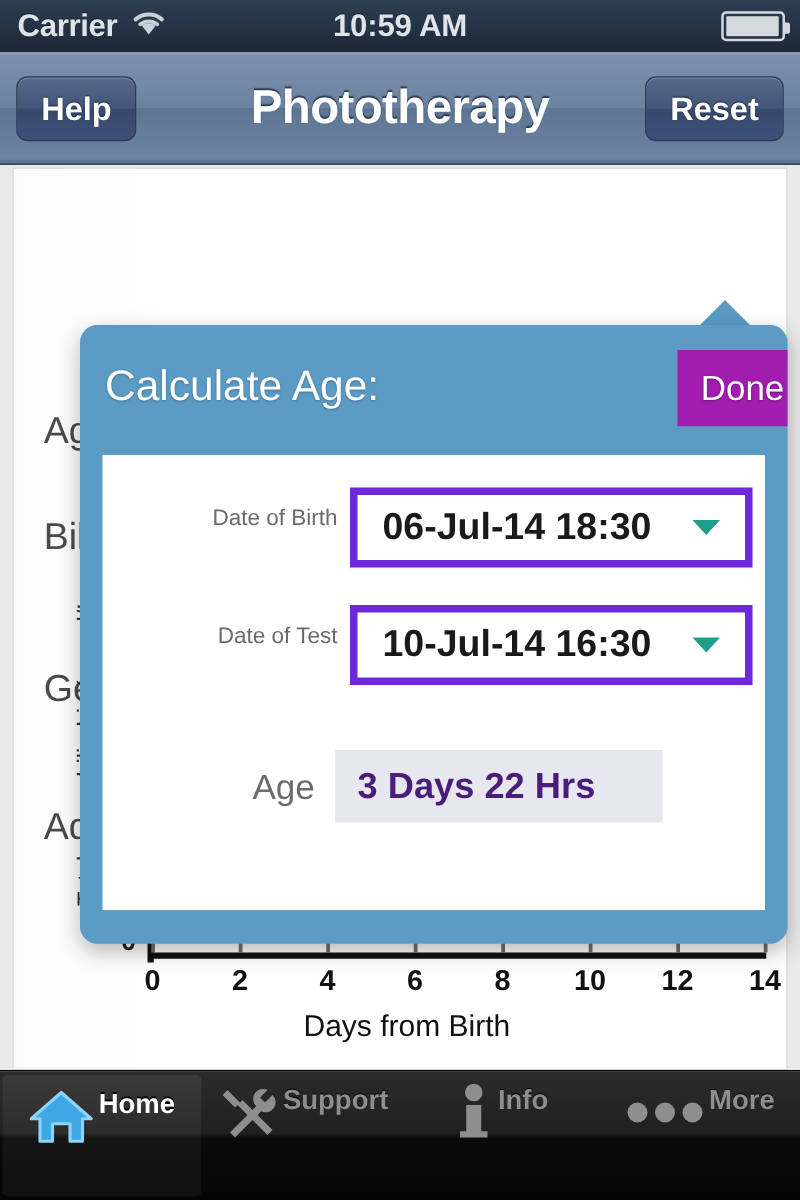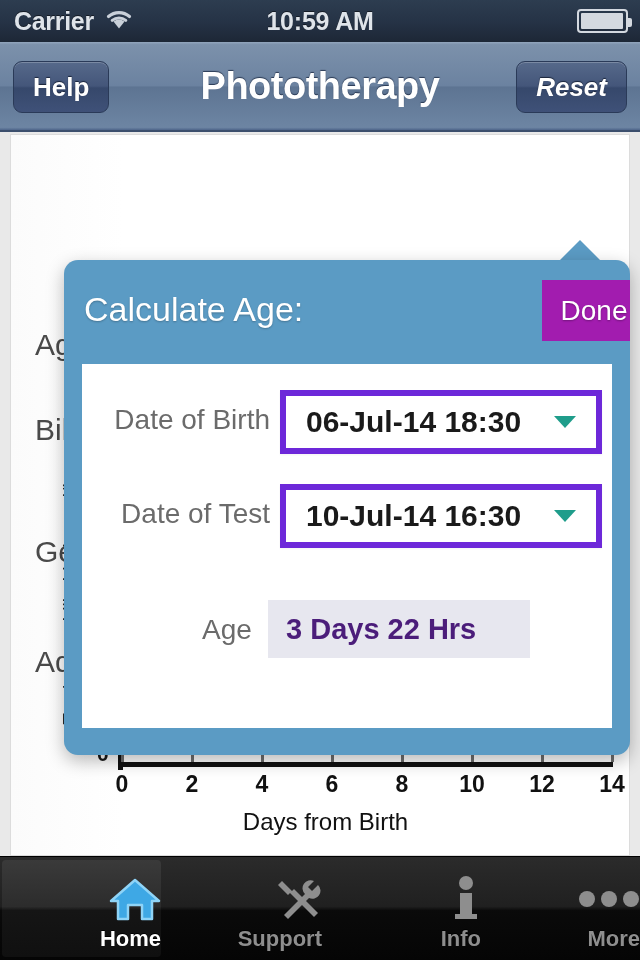--- a/index.html
+++ b/index.html
@@ -110,21 +110,21 @@
     font-size: 26px;
     font-weight: bold;
     text-shadow: 0 -1px 1px rgba(20,30,50,.9);
     display: flex;
     align-items: center;
     justify-content: center;
     padding: 0 19px;
     box-shadow: inset 0 1px 0 rgba(255,255,255,.22);
   }
   #help-button { left: 13px; }
-  #reset-button { right: 13px; font-style: italic; }
+  #reset-button { right: 13px; }
 
   
   #content-card {
     position: absolute;
     top: 134px; left: 10px;
     width: 620px;
     height: 722px;
     background: linear-gradient(to right, #fbfbfb 0%, #ffffff 18%, #ffffff 100%);
     border: 1px solid #dcdcdc;
     overflow: hidden;
@@ -308,21 +308,21 @@
   .modal-row {
     position: absolute;
     left: 0;
     width: 530px;
     height: 64px;
   }
   .modal-row-label {
     position: absolute;
     right: 342px;
     top: 14px;
-    font-size: 28px;
+    font-size: 18px;
     color: #6b6b6b;
     white-space: nowrap;
   }
   .modal-combo {
     position: absolute;
     left: 198px; top: 0;
     width: 322px; height: 64px;
     background: #ffffff;
     border: 6px solid #6d28d9;
     display: flex;
@@ -378,22 +378,21 @@
     width: 640px;
     height: 104px;
     background: linear-gradient(to bottom, #2b2b2b 0%, #202020 48%, #0a0a0a 52%, #050505 100%);
     border-top: 1px solid #000000;
     display: flex;
   }
   .tab-item {
     flex: 1;
     position: relative;
     display: flex;
-    flex-direction: column;
-    align-items: flex-end;
+    align-items: flex-start;
     justify-content: center;
     gap: 4px;
     padding-top: 10px;
   }
   .tab-item.active {
     background: linear-gradient(to bottom, #3a3a3a 0%, #2c2c2c 48%, #151515 52%, #101010 100%);
     border-radius: 4px;
     margin: 3px 2px;
   }
   .tab-icon {

